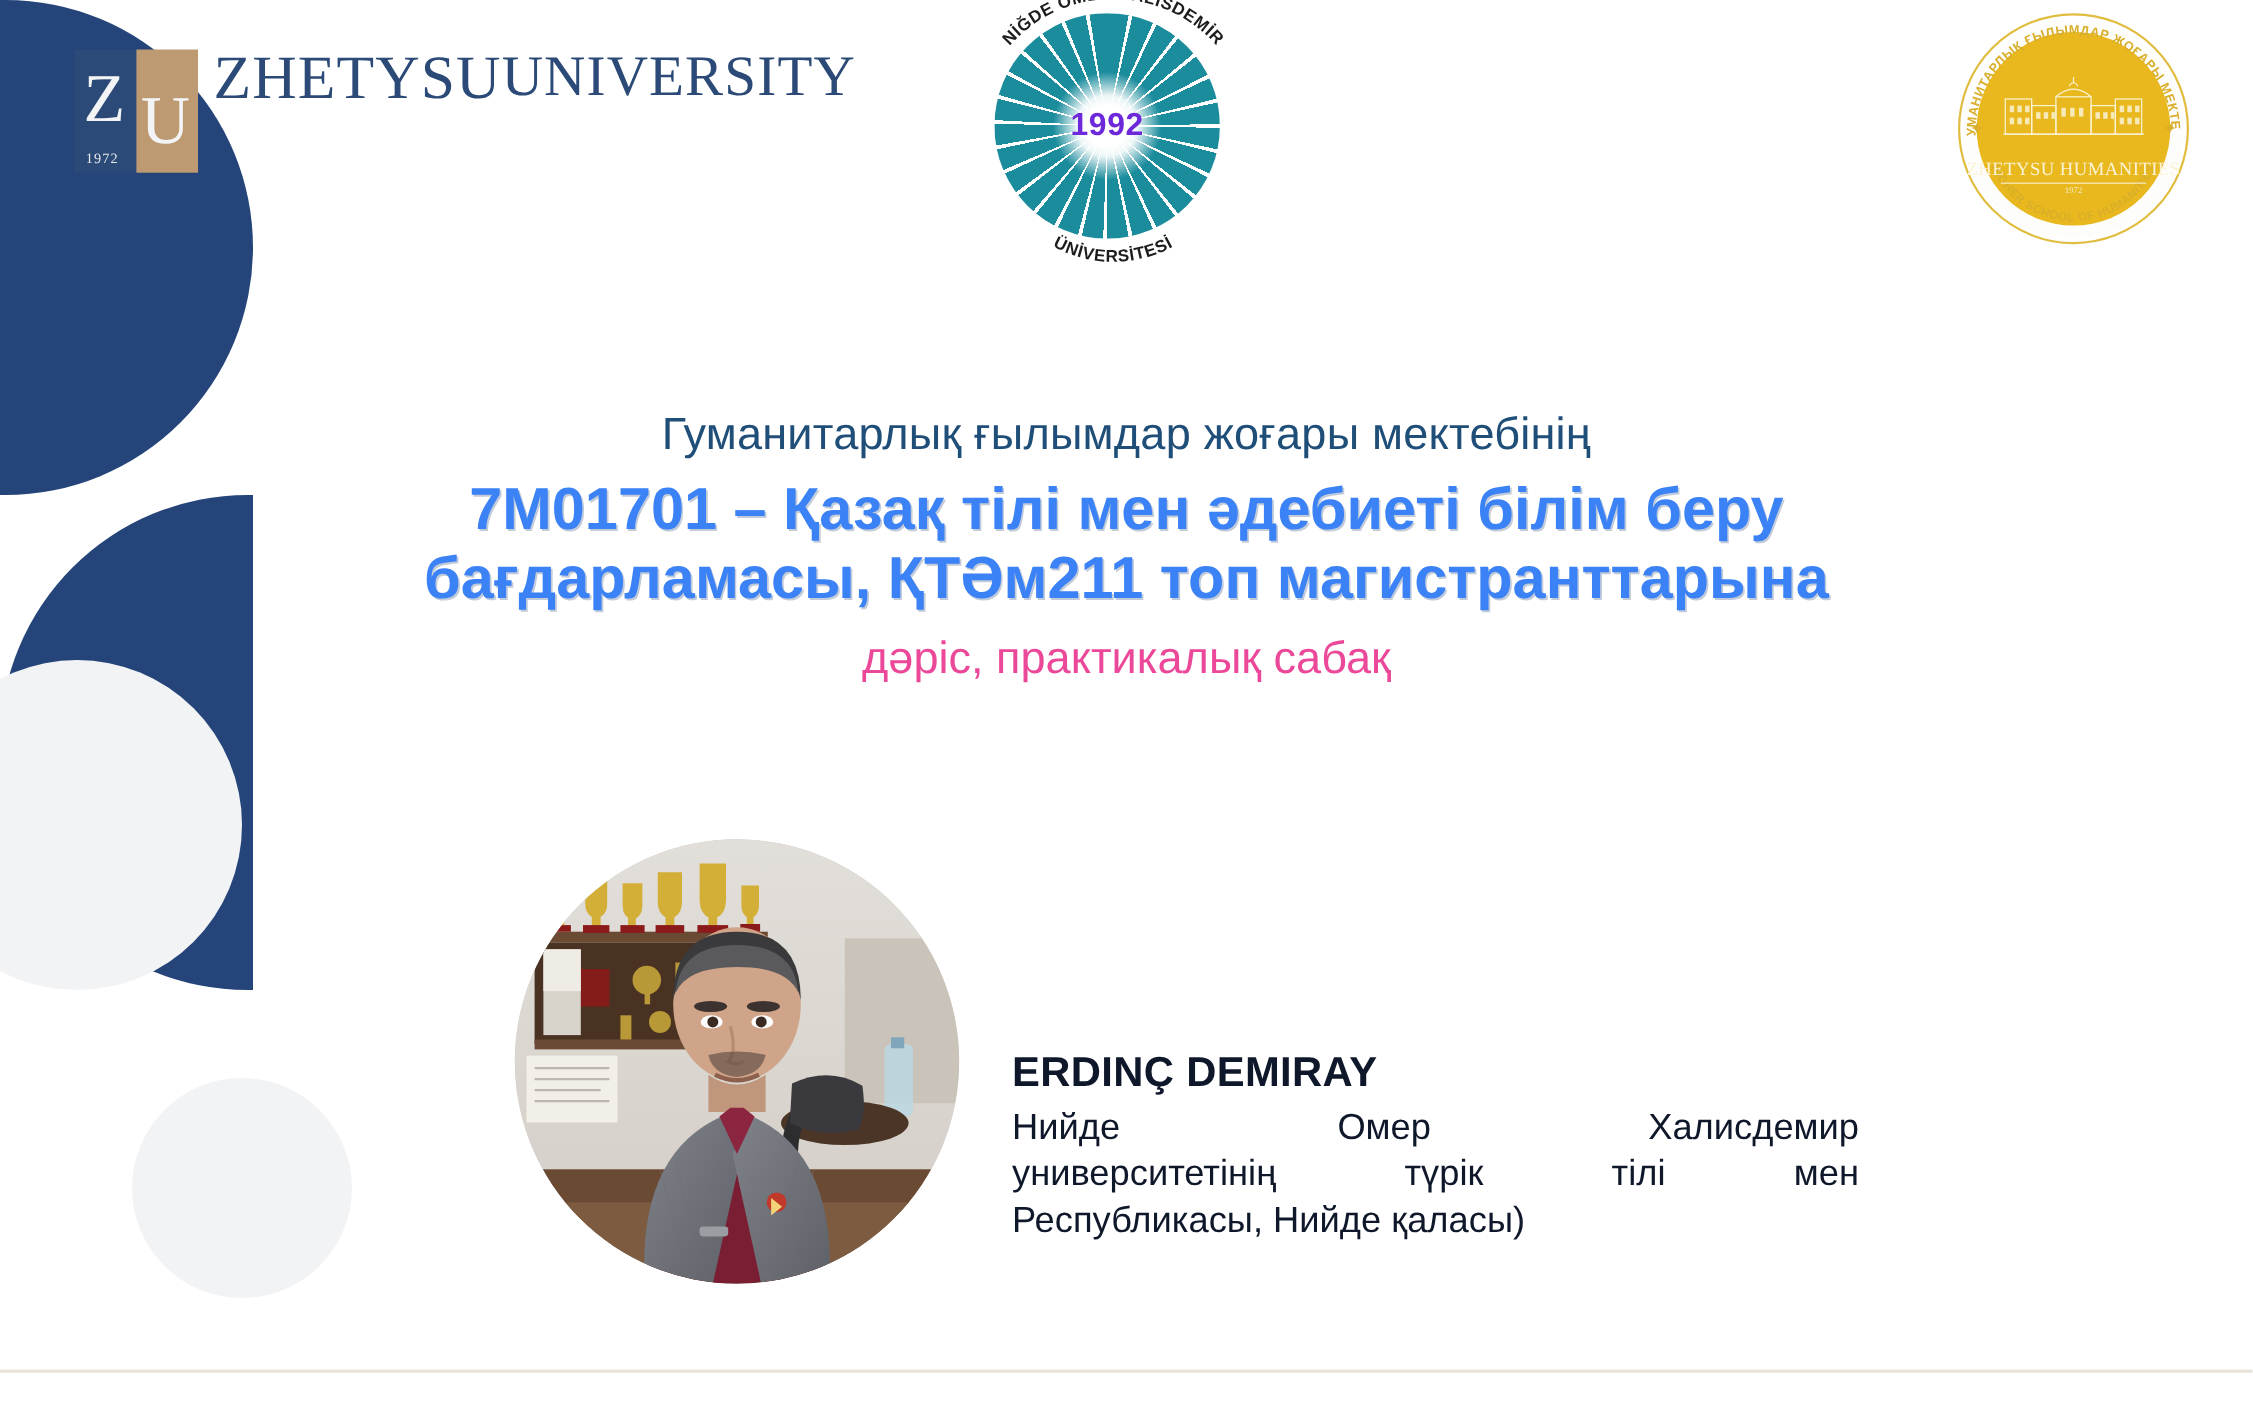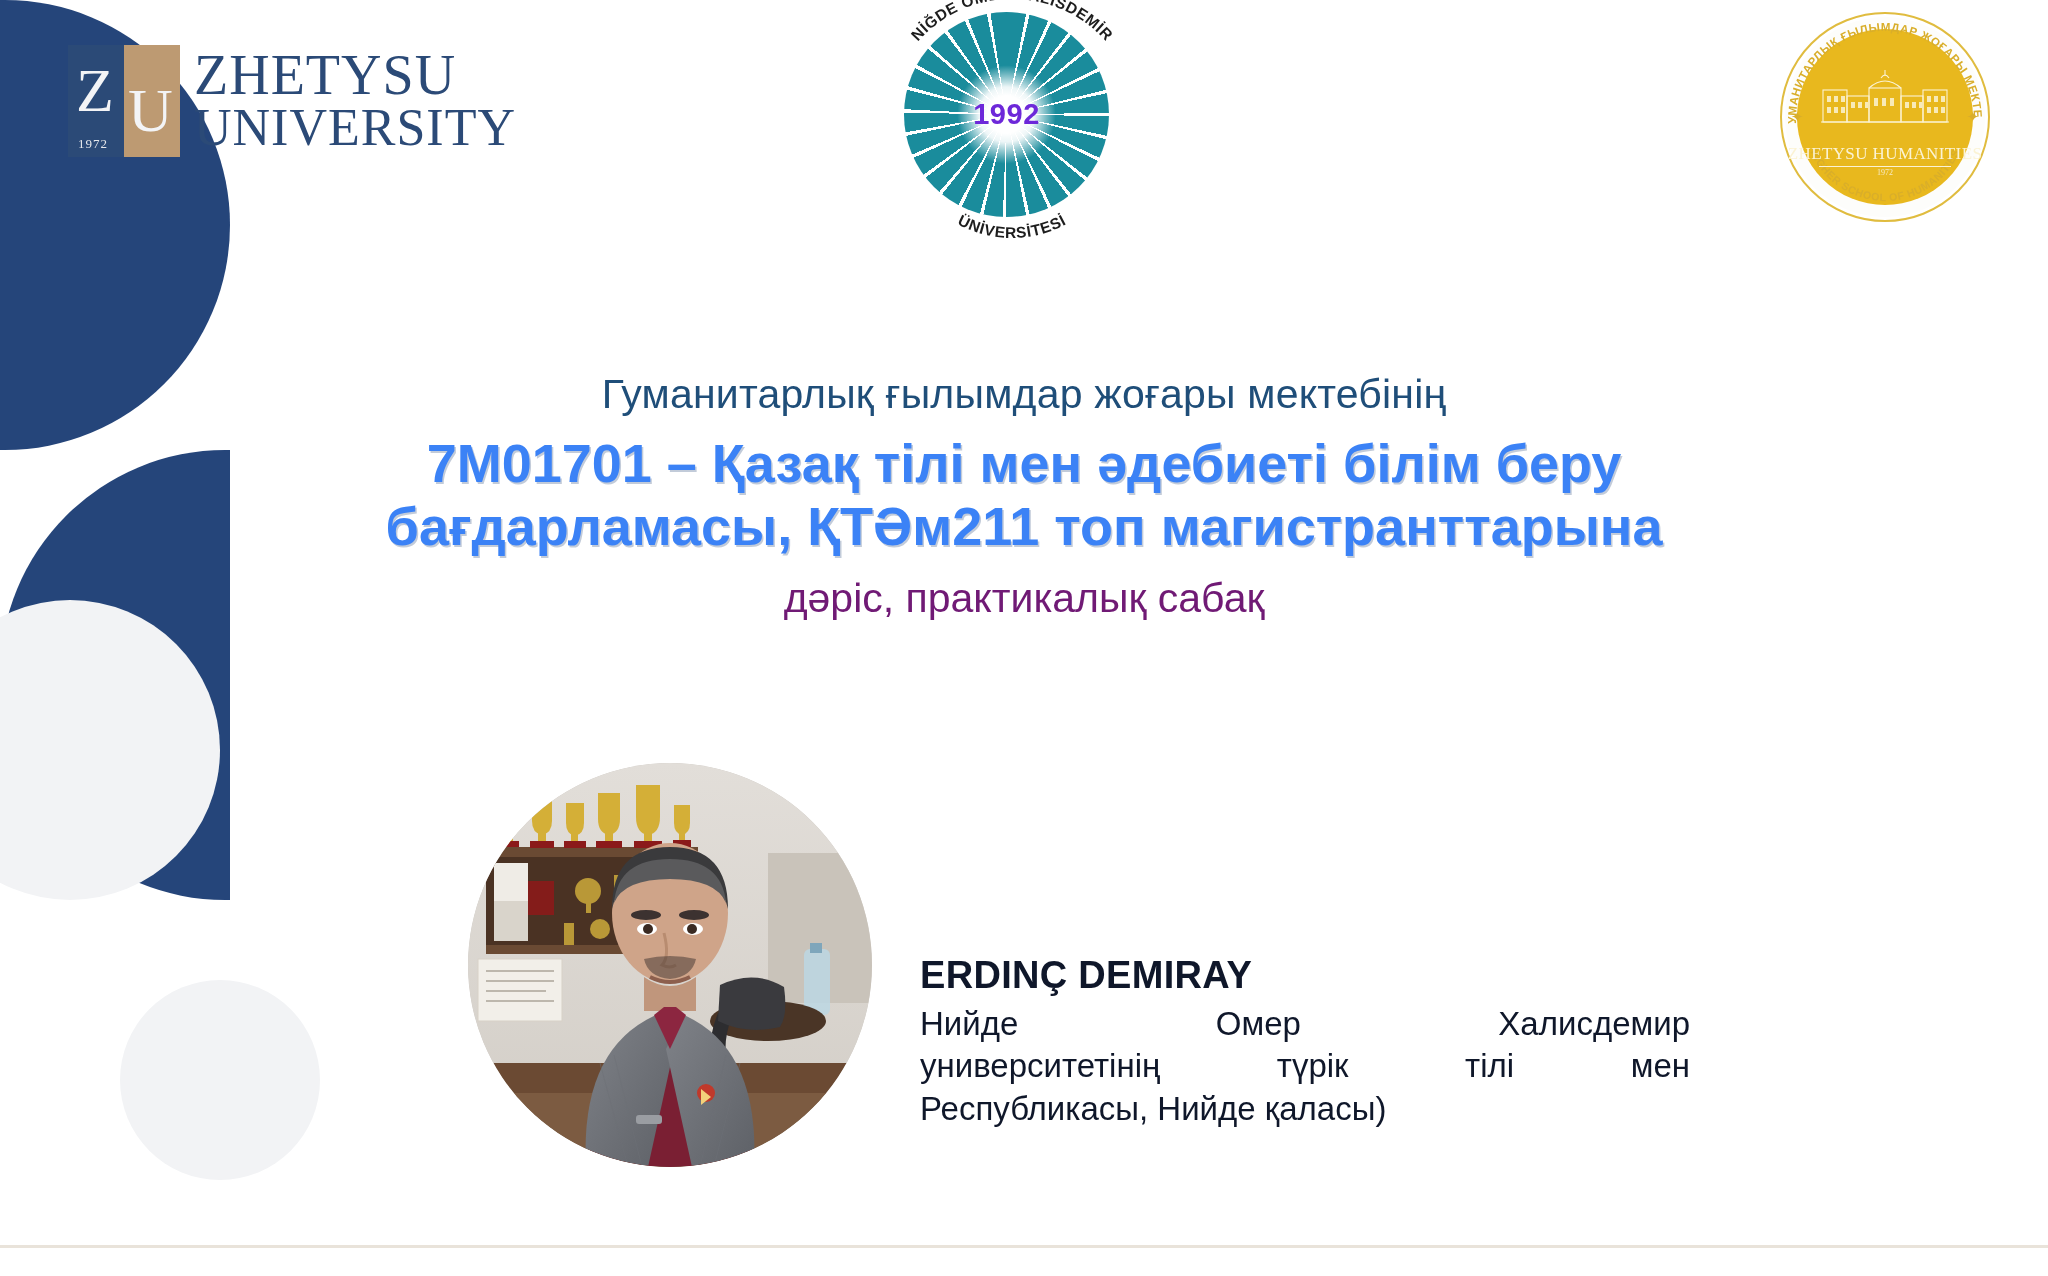--- a/index.html
+++ b/index.html
@@ -25,21 +25,21 @@
   .logo-zhetysu{position:absolute;left:68px;top:45px;display:flex;align-items:stretch;}
   .zu-block{width:112px;height:112px;display:flex;position:relative;}
   .zu-navy{width:56px;height:112px;background:#2b4a77;position:relative;}
   .zu-tan{width:56px;height:112px;background:#bd9a72;position:relative;}
   .zu-Z{position:absolute;left:8px;top:14px;font-family:"Liberation Serif","DejaVu Serif",serif;
         font-size:62px;color:#f3f4f6;line-height:1;}
   .zu-U{position:absolute;left:60px;top:34px;font-family:"Liberation Serif","DejaVu Serif",serif;
         font-size:62px;color:#f3f4f6;line-height:1;}
   .zu-year{position:absolute;left:10px;bottom:5px;font-family:"Liberation Serif",serif;
         font-size:13px;color:#e6e8ec;letter-spacing:1px;}
-  .zu-words{margin-left:14px;display:flex;flex-direction:column;justify-content:center;}
+  .zu-words{margin-left:14px;display:flex;flex-direction:row;justify-content:center;}
   .zu-w1,.zu-w2{font-family:"Liberation Serif","DejaVu Serif",serif;color:#2b4a77;
         line-height:0.96;letter-spacing:1px;}
   .zu-w1{font-size:56px;}
   .zu-w2{font-size:52px;}
 
   
   .logo-nigde{position:absolute;left:862px;top:6px;width:300px;height:210px;}
   .sun-wrap{position:absolute;left:42px;top:6px;width:205px;height:205px;}
   .sun{position:absolute;inset:0;border-radius:50%;
     background:
@@ -69,21 +69,21 @@
       width:132px;height:1px;background:#fbf3d4;}
   .seal-1972{position:absolute;left:50%;top:156px;transform:translateX(-50%);
       font-family:"Liberation Serif",serif;font-size:8px;color:#f6ebc6;}
   .seal-star{position:absolute;top:50%;transform:translateY(-50%);color:#d9ae2a;font-size:15px;}
 
   
   .title-block{position:absolute;left:0;top:370px;width:100%;text-align:center;}
   .t-pre{font-size:41px;color:#1f4e79;line-height:1.18;letter-spacing:.2px;}
   .t-main{font-size:54px;font-weight:bold;color:#3b82f6;line-height:1.16;margin-top:14px;
      max-width:1560px;margin-left:auto;margin-right:auto;text-shadow:1.5px 1.5px 0 rgba(120,140,170,.45);}
-  .t-sub{font-size:41px;color:#701a75;line-height:1.2;margin-top:16px;}
+  .t-sub{font-size:41px;color:#ec4899;line-height:1.2;margin-top:16px;}
 
   
   .photo{position:absolute;left:468px;top:763px;width:404px;height:404px;border-radius:50%;
      overflow:hidden;background:#cfcac4;}
   .photo svg{display:block;}
 
   .bio{position:absolute;left:920px;top:955px;width:770px;color:#0f172a;}
   .bio-name{font-size:38px;font-weight:bold;letter-spacing:.3px;line-height:1.1;}
   .bio-text{font-size:33px;line-height:1.29;text-align:justify;margin-top:6px;}
   .bio-text span{display:block;text-align:justify;text-align-last:justify;}

